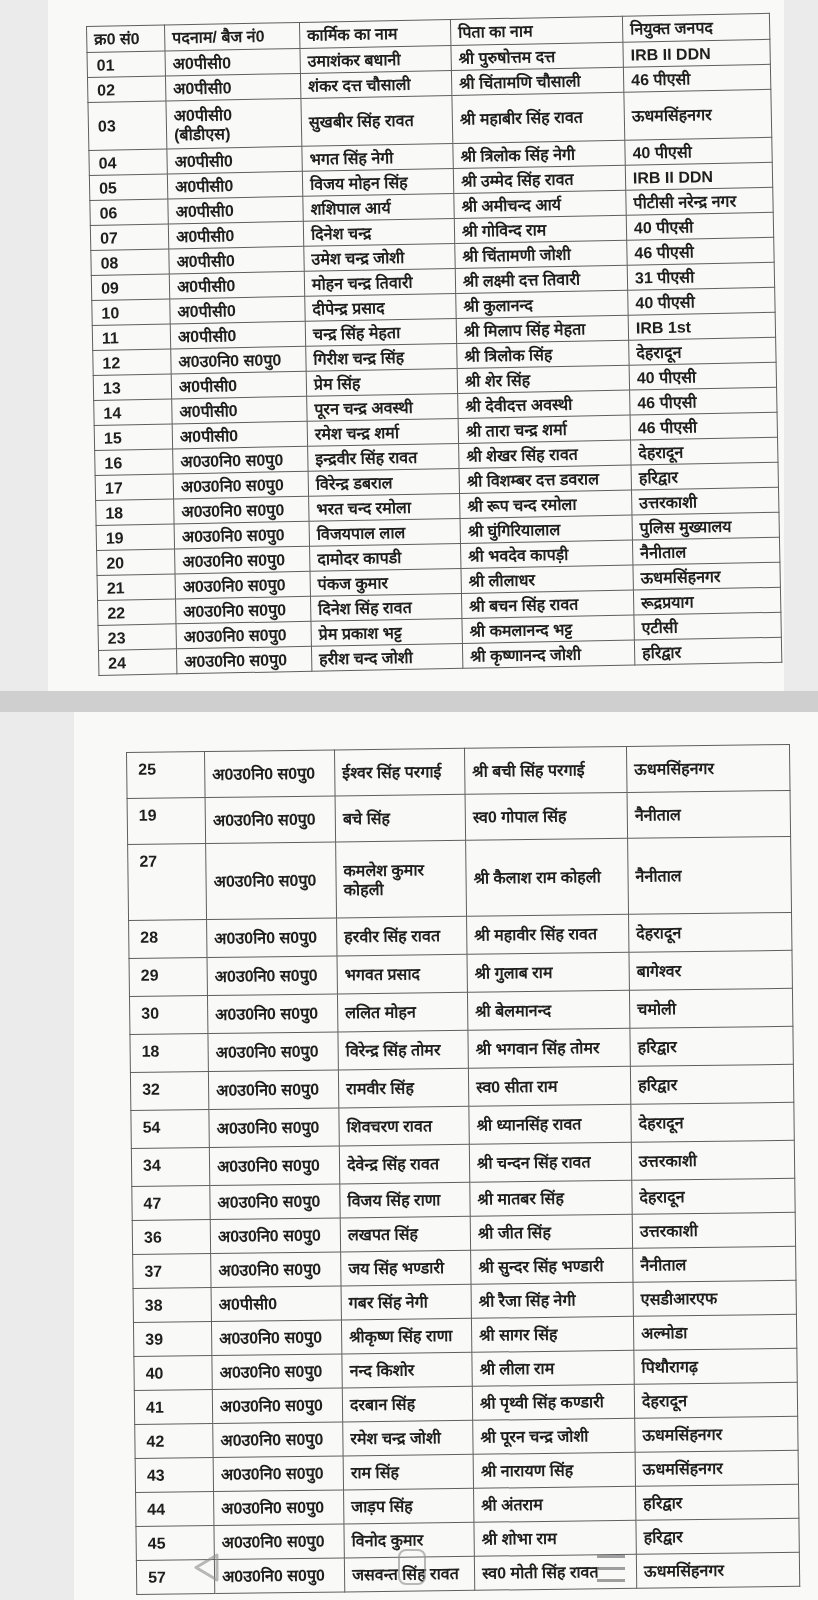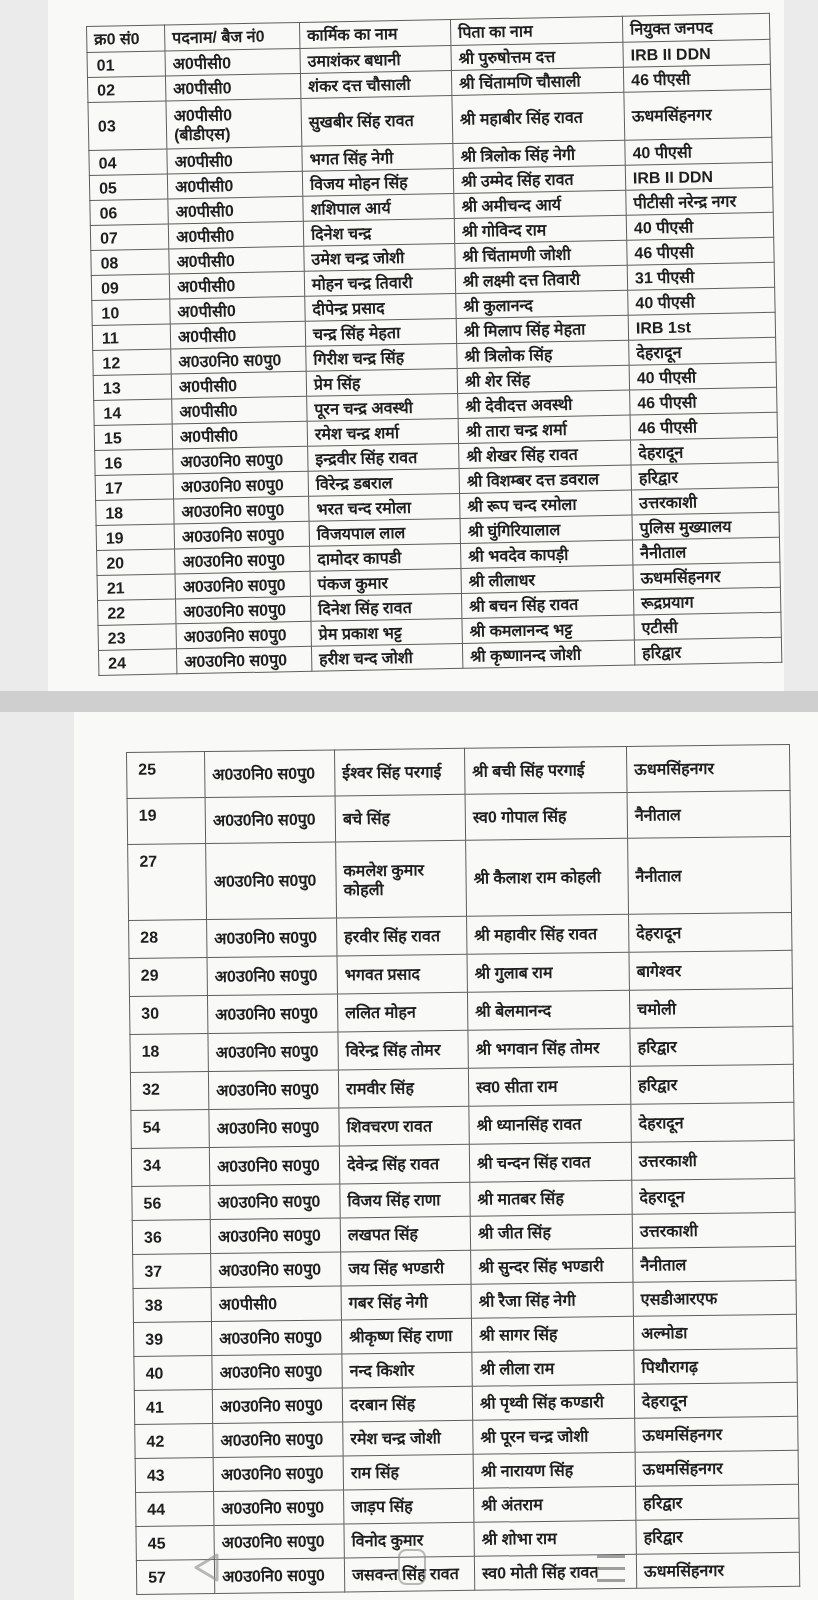--- a/index.html
+++ b/index.html
@@ -312,21 +312,21 @@
           <td class="c-district">देहरादून</td>
         </tr>
         <tr style="height: 38px;">
           <td class="c-sn">34</td>
           <td class="c-designation">अ0उ0नि0 स0पु0</td>
           <td class="c-name">देवेन्द्र सिंह रावत</td>
           <td class="c-father">श्री चन्दन सिंह रावत</td>
           <td class="c-district">उत्तरकाशी</td>
         </tr>
         <tr style="height: 34px;">
-          <td class="c-sn">56</td>
+          <td class="c-sn">47</td>
           <td class="c-designation">अ0उ0नि0 स0पु0</td>
           <td class="c-name">विजय सिंह राणा</td>
           <td class="c-father">श्री मातबर सिंह</td>
           <td class="c-district">देहरादून</td>
         </tr>
         <tr style="height: 34px;">
           <td class="c-sn">36</td>
           <td class="c-designation">अ0उ0नि0 स0पु0</td>
           <td class="c-name">लखपत सिंह</td>
           <td class="c-father">श्री जीत सिंह</td>

